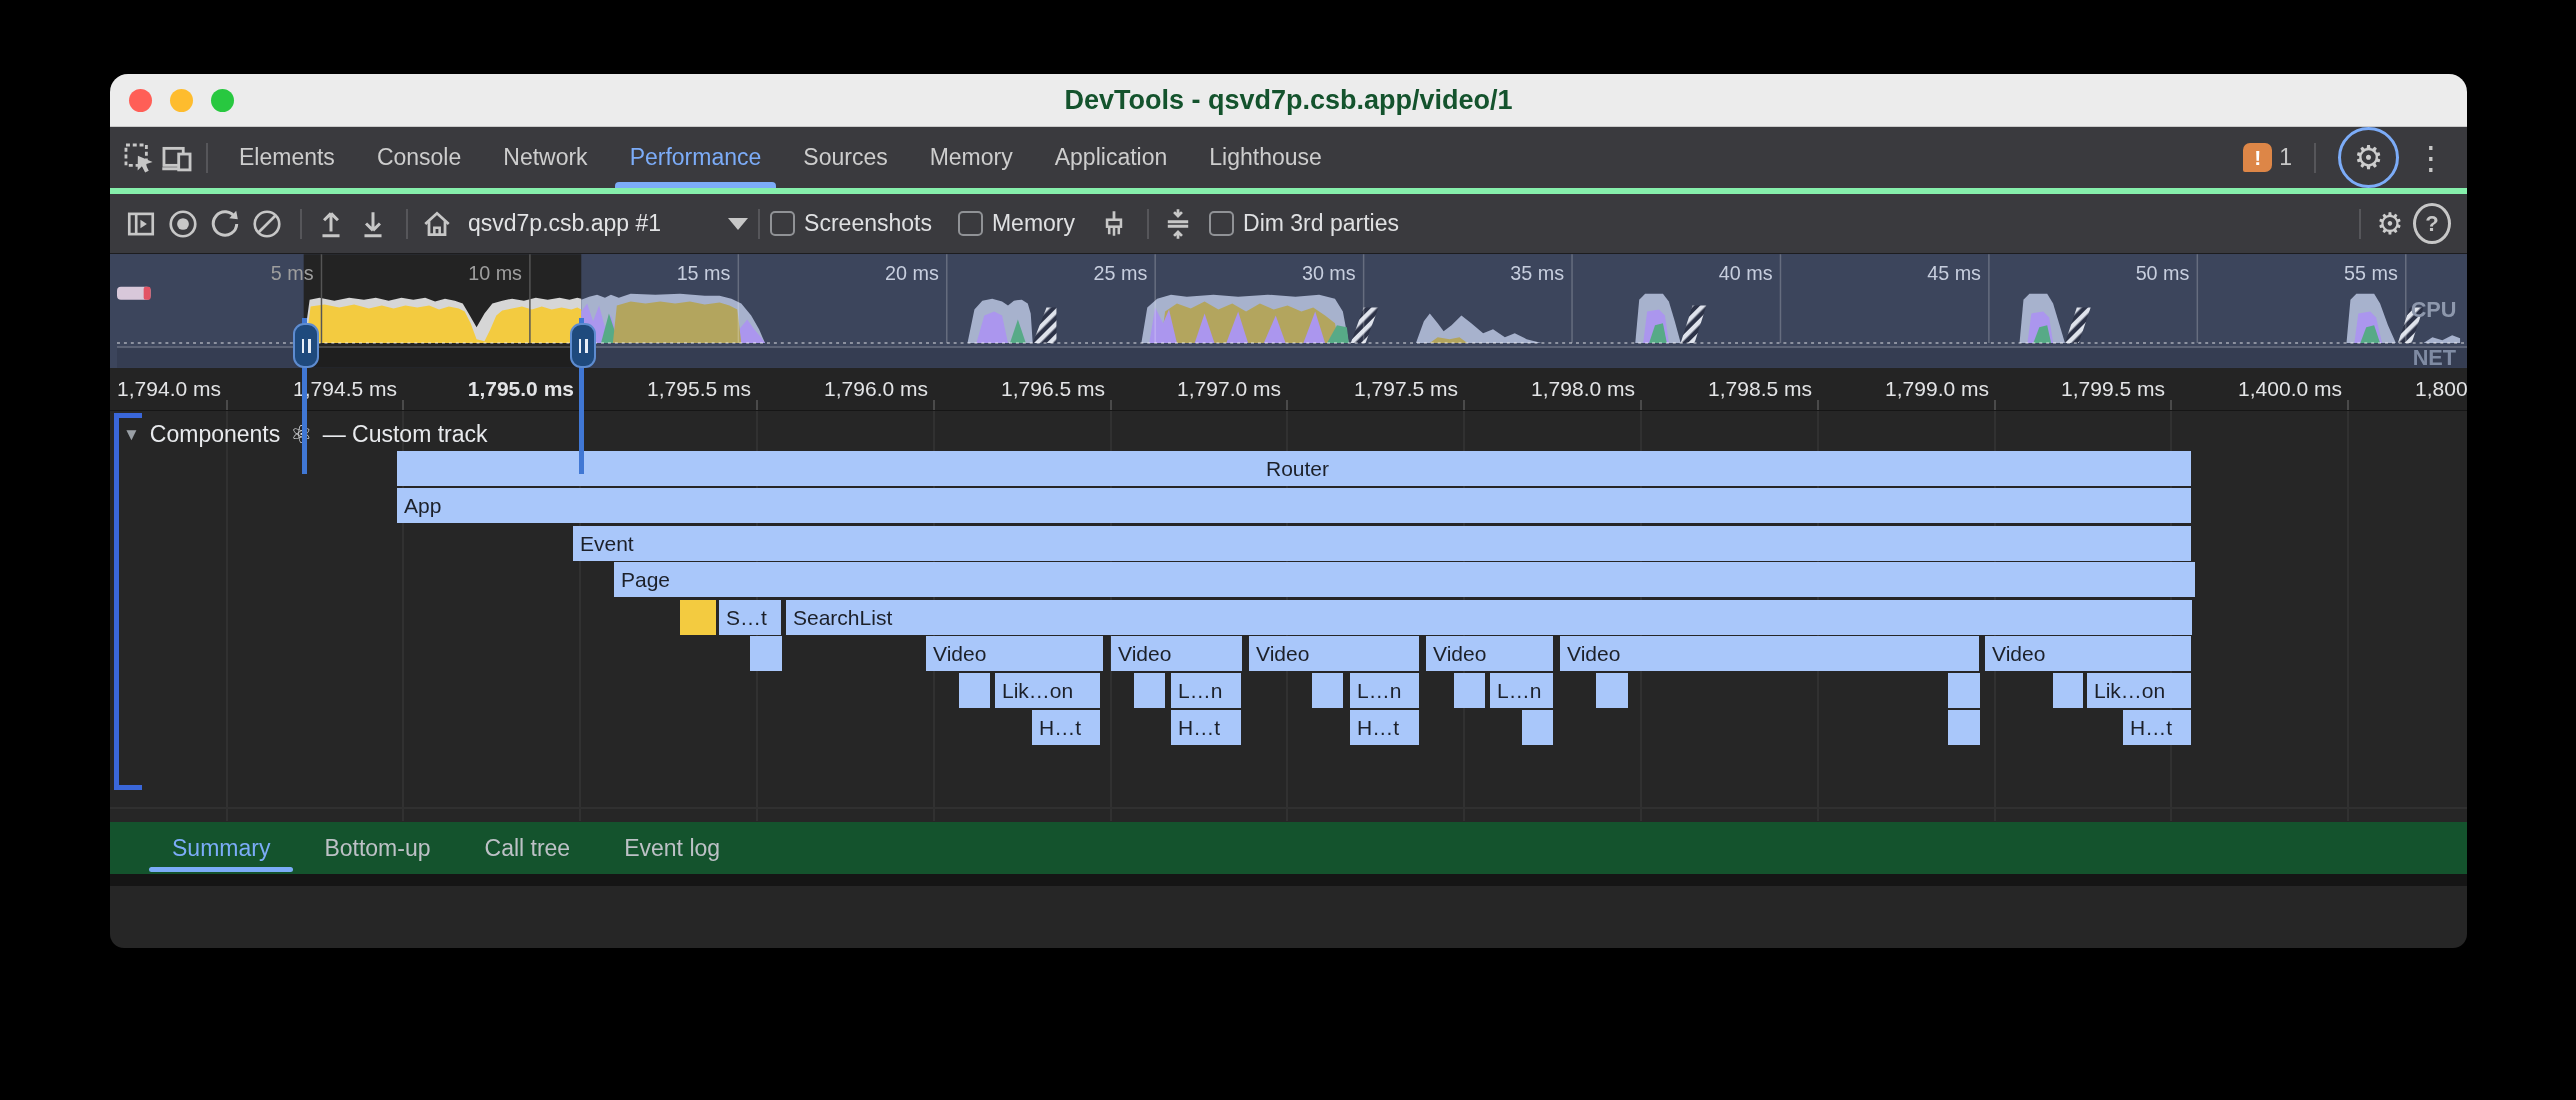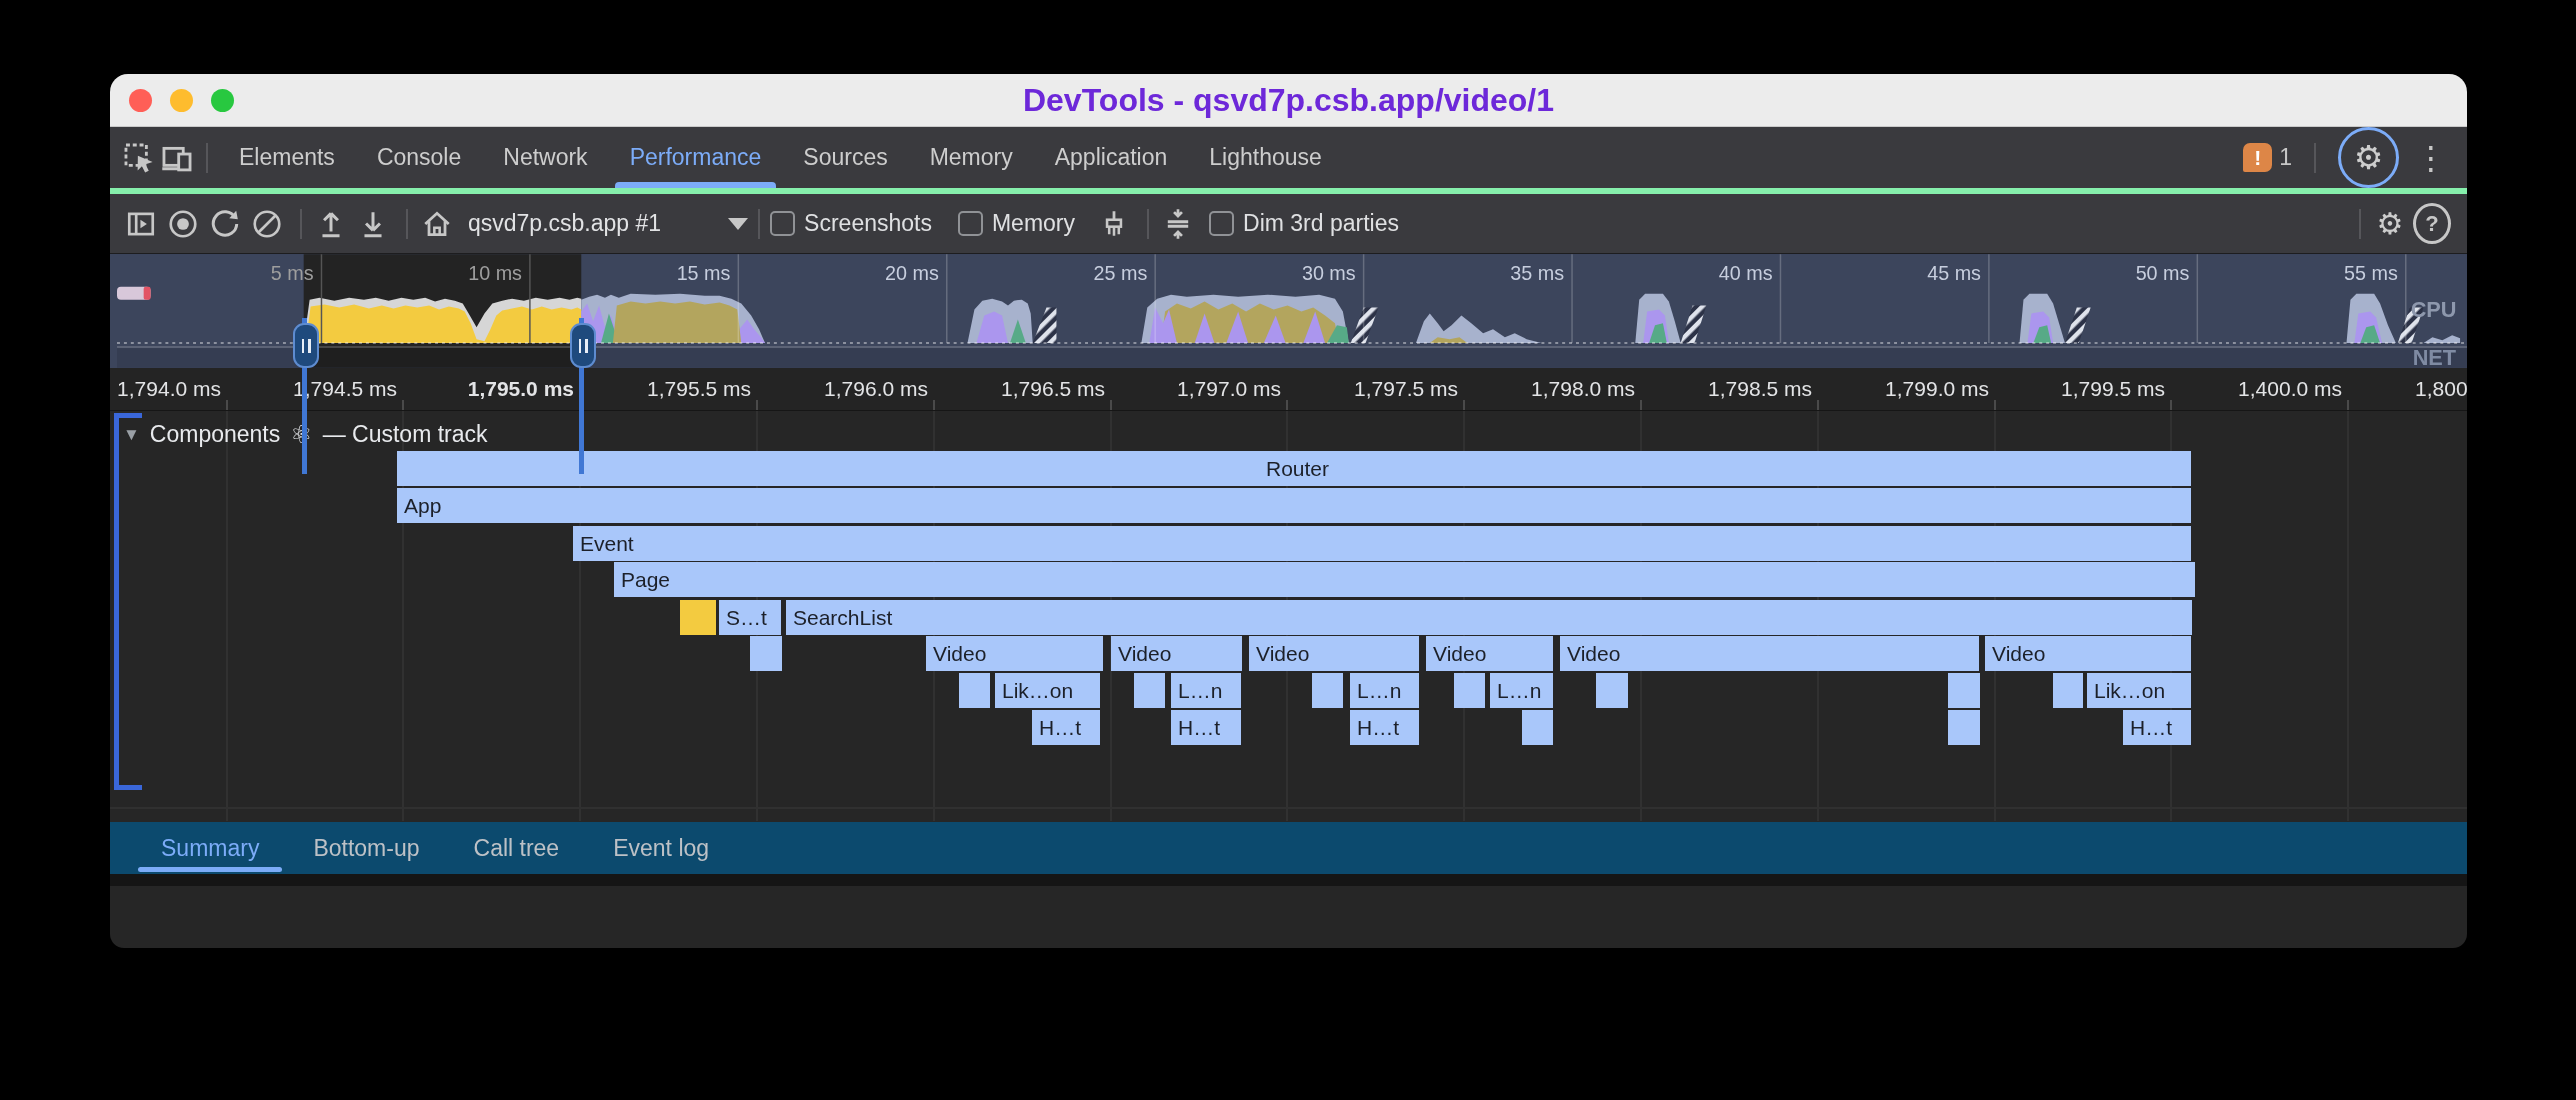--- a/index.html
+++ b/index.html
@@ -4,21 +4,21 @@
 <style>
   html,body{margin:0;padding:0;background:#000;width:2576px;height:1100px;overflow:hidden;
     font-family:"Liberation Sans","DejaVu Sans",sans-serif;-webkit-font-smoothing:antialiased;}
   .window{position:absolute;left:110px;top:74px;width:2357px;height:874px;background:#262626;
     border-radius:18px 18px 14px 14px;overflow:hidden;box-shadow:0 20px 59px rgba(0,0,0,.8);}
   
   .titlebar{position:relative;height:52px;background:#ececec;border-bottom:1px solid #c9c9c9;
     display:flex;align-items:center;justify-content:center;}
   .traffic{position:absolute;left:19px;top:15px;display:flex;gap:18px;}
   .light{width:23px;height:23px;border-radius:50%;}
-  .title-text{font-size:32px;font-weight:bold;color:#6d28d9;}
+  .title-text{font-size:27px;font-weight:bold;color:#14532d;}
   
   .tabbar{height:61px;background:#3a3a3e;display:flex;align-items:center;padding-left:10px;border-bottom:6px solid #86efac;}
   .iconbtn{width:38px;height:38px;display:flex;align-items:center;justify-content:center;flex:0 0 auto;
     color:#c7c7c7;border-radius:6px;}
   .iconbtn svg{display:block;}
   .vdiv{width:2px;height:30px;background:#56565a;margin:0 10px;flex:0 0 auto;}
   .tab{position:relative;height:61px;display:flex;align-items:center;padding:0 21px;font-size:23px;color:#cdcdcd;cursor:default;}
   .tab.active{color:#7cacf8;}
   .tab.active::after{content:"";position:absolute;left:6px;right:6px;bottom:0;height:6px;border-radius:4px 4px 0 0;background:#7cacf8;}
   .tabbar-right{margin-left:auto;display:flex;align-items:center;gap:12px;padding-right:16px;}
@@ -64,21 +64,21 @@
   .track-header{position:absolute;left:13px;top:9px;display:flex;align-items:center;gap:10px;z-index:3;}
   .tri{font-size:17px;color:#9aa0a6;}
   .track-title{font-size:23px;color:#e8eaed;}
   .atom{font-size:25px;color:#e8eaed;}
   .bracket-v{position:absolute;left:4px;top:2px;width:5px;height:377px;background:#3a67d9;z-index:2;}
   .bracket-t{position:absolute;left:4px;width:28px;height:5px;background:#3a67d9;z-index:2;}
   .bar{position:absolute;height:35px;background:#a9c7fa;color:#1c2029;font-size:21px;line-height:35px;
     padding-left:7px;box-sizing:border-box;overflow:hidden;white-space:nowrap;z-index:1;}
   .bar.y{background:#f3cb40;}
   
-  .bottombar{height:52px;background:#0c4a6e;border-top:1px solid #262626;display:flex;align-items:flex-end;padding-left:24px;}
+  .bottombar{height:52px;background:#14532d;border-top:1px solid #262626;display:flex;align-items:flex-end;padding-left:35px;}
   .btab{position:relative;height:52px;display:flex;align-items:center;padding:0 27px;font-size:23px;color:#bdc1c6;}
   .btab.active{color:#7cacf8;}
   .btab.active::after{content:"";position:absolute;left:4px;right:4px;bottom:2px;height:5px;border-radius:4px;background:#7cacf8;}
   .bottomstrip{height:12px;background:#151515;}
 </style>
 </head>
 <body>
 
 <div class="window">
 

